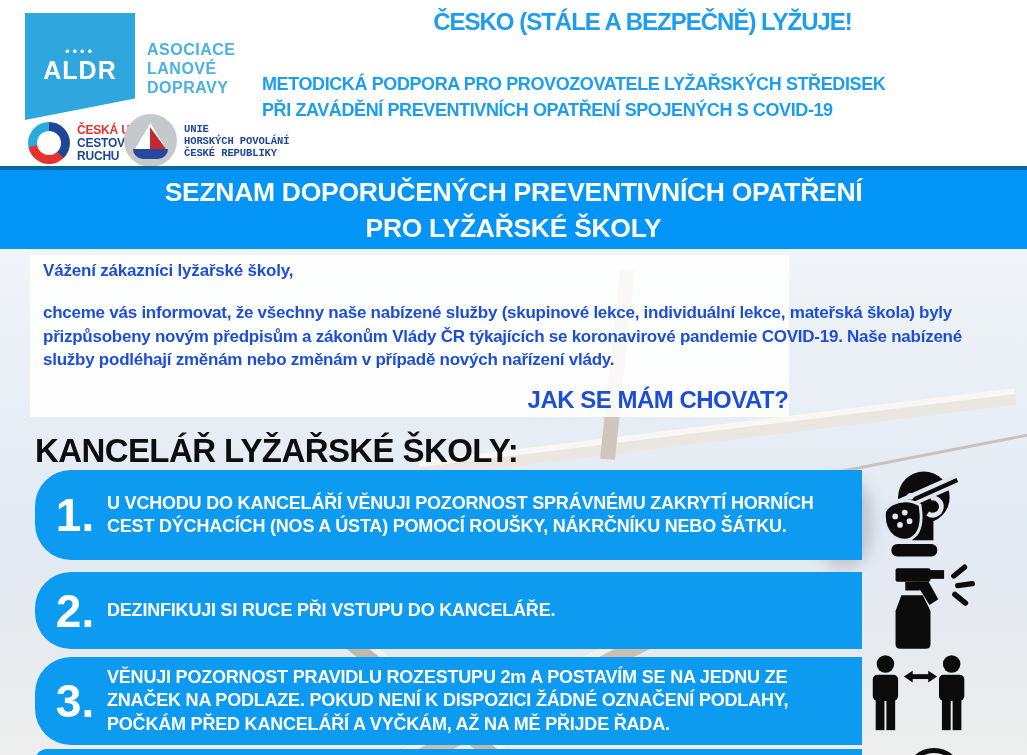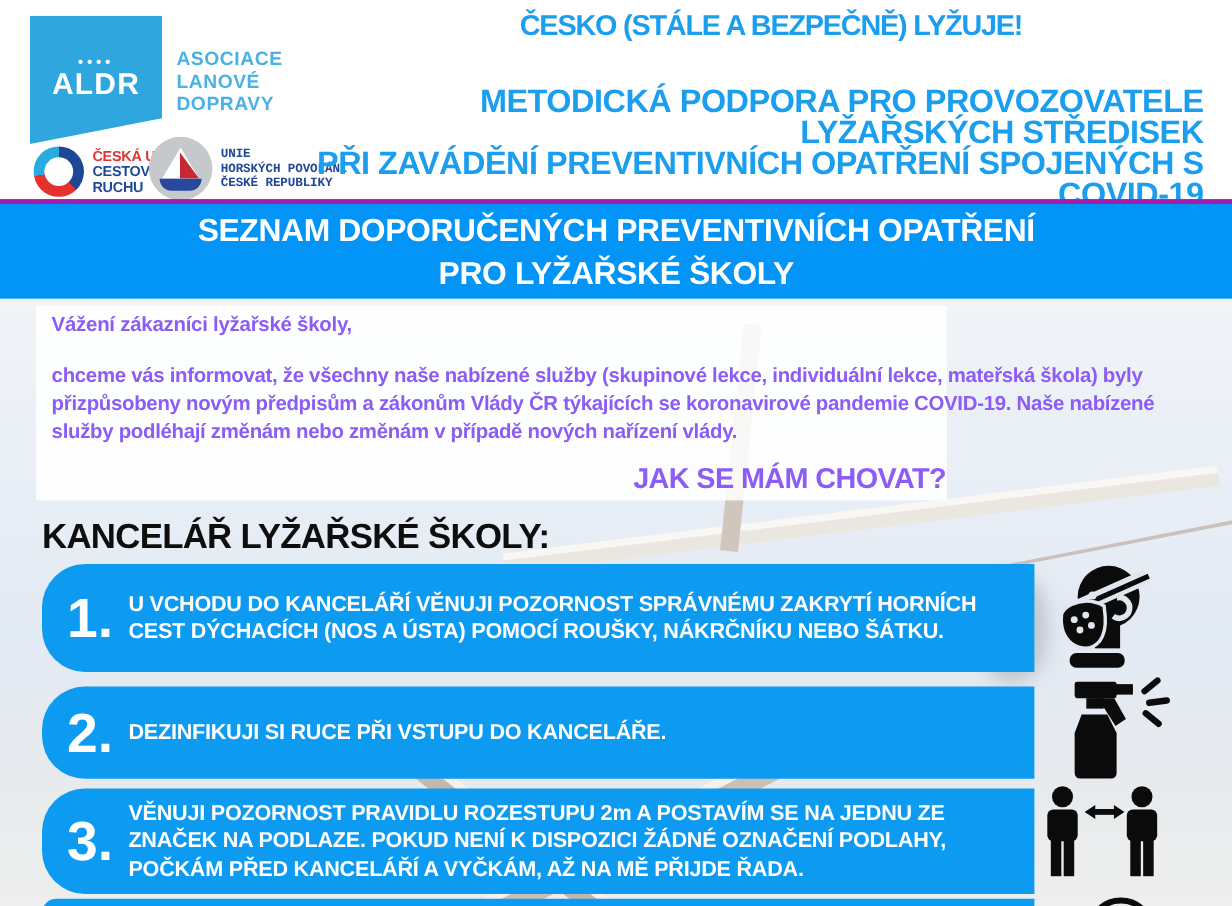--- a/index.html
+++ b/index.html
@@ -42,27 +42,27 @@
   .uhp-mtn2 { position:absolute; left:26px; top:13px; width:16px; height:22px;
     background:#c52a33; clip-path:polygon(0 0,100% 100%,0 100%); }
   .uhp-base { position:absolute; left:9px; top:35px; width:35px; height:10px;
     background:#27489c; border-radius:0 0 18px 18px; }
   .uhp-text { margin-left:7px; font-size:10.5px; font-weight:bold; color:#1e4796; line-height:12px; letter-spacing:-.1px;font-family:Liberation Mono, monospace;}
   .main-title {
     position:absolute; left:266px; right:8px; top:8px; text-align:center;
     color:#1c9eef; font-size:24px; font-weight:bold; letter-spacing:-1px;
   }
   .sub-title {
-    position:absolute; left:262px; right:24px; top:71px; text-align:right;
-    color:#1c9eef; font-size:27px; font-weight:bold; line-height:26px; letter-spacing:-.4px;
+    position:absolute; left:262px; right:12px; top:71px; text-align:left;
+    color:#1c9eef; font-size:18px; font-weight:bold; line-height:26px; letter-spacing:-.4px;
   }
   
   .banner {
     position:absolute; left:0; top:166px; width:100%; height:83px;
-    background:#0295f7; border-top:4px solid #a21caf;
+    background:#0295f7; border-top:4px solid #0369a1;
     display:flex; flex-direction:column; align-items:center; justify-content:center;
     color:#fff; font-weight:bold; font-size:26.5px; line-height:36px; letter-spacing:-.3px;
     text-align:center;
   }
   
   .photo {
     position:absolute; left:0; top:249px; width:100%; height:506px; overflow:hidden;
     background:linear-gradient(180deg,#e9edf3 0%,#dde6f0 22%,#cfdcec 55%,#d7dde3 78%,#e2e3e1 100%);
   }
   .beam { position:absolute; transform-origin:left center; }
@@ -73,34 +73,34 @@
   .beam3 { left:420px; top:212px; width:600px; height:17px; background:#ddd7cd;
            border-top:6px solid #f5f2ed; transform:rotate(-7deg); }
   .beam4 { left:610px; top:20px;  width:15px; height:190px; background:#b3a193; transform:rotate(6deg); }
   .cable { left:835px; top:222px; width:200px; height:3px; background:#a89890; transform:rotate(-11deg); }
   .blob  { position:absolute; left:815px; top:228px; width:58px; height:92px;
            background:#636871; border-radius:45%; filter:blur(7px); opacity:.5; }
   .photo-wash { position:absolute; inset:0; background:rgba(255,255,255,.40); }
   
   .intro-box {
     position:absolute; left:30px; top:255px; width:759px; height:162px;
-    background:rgba(255,255,255,.88); color:#8b5cf6;
+    background:rgba(255,255,255,.88); color:#1d4ed8;
   }
   .salutation { position:absolute; left:13px; top:6px; font-size:17px; font-weight:bold; letter-spacing:-.2px;}
   .intro-body {
     position:absolute; left:13px; top:46px; width:928px;
     font-size:17px; font-weight:bold; line-height:23.5px; letter-spacing:-.25px;
   }
   .question {
     position:absolute; left:628px; top:131px; transform:translateX(-50%);
     font-size:24px; font-weight:bold; letter-spacing:-.5px; white-space:nowrap;
   }
   .section-heading {
     position:absolute; left:35px; top:432px; color:#0e0e0e;
-    font-size:29px; font-weight:bold; letter-spacing:-.6px;
+    font-size:33px; font-weight:bold; letter-spacing:-.6px;
   }
   
   .rule {
     position:absolute; left:35px; width:827px; background:#0d9bf2;
     border-radius:36px 0 0 36px; color:#fff; display:flex; align-items:center;
   }
   .rule-1 { top:470px; height:90px; }
   .rule-2 { top:572px; height:77px; }
   .rule-3 { top:657px; height:88px; }
   .rule-4 { top:749px; height:12px; border-radius:14px 0 0 0; }

